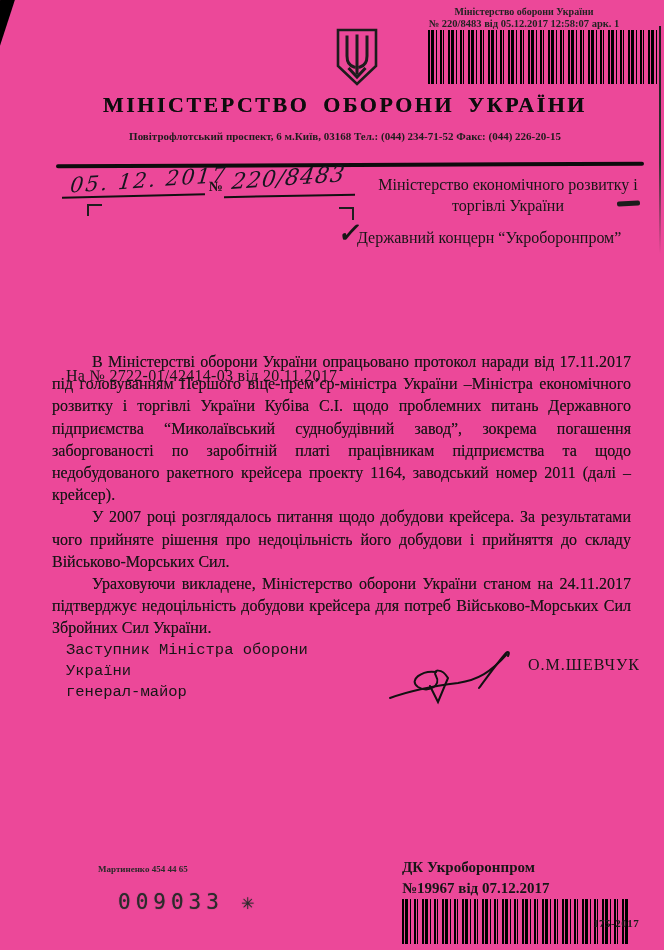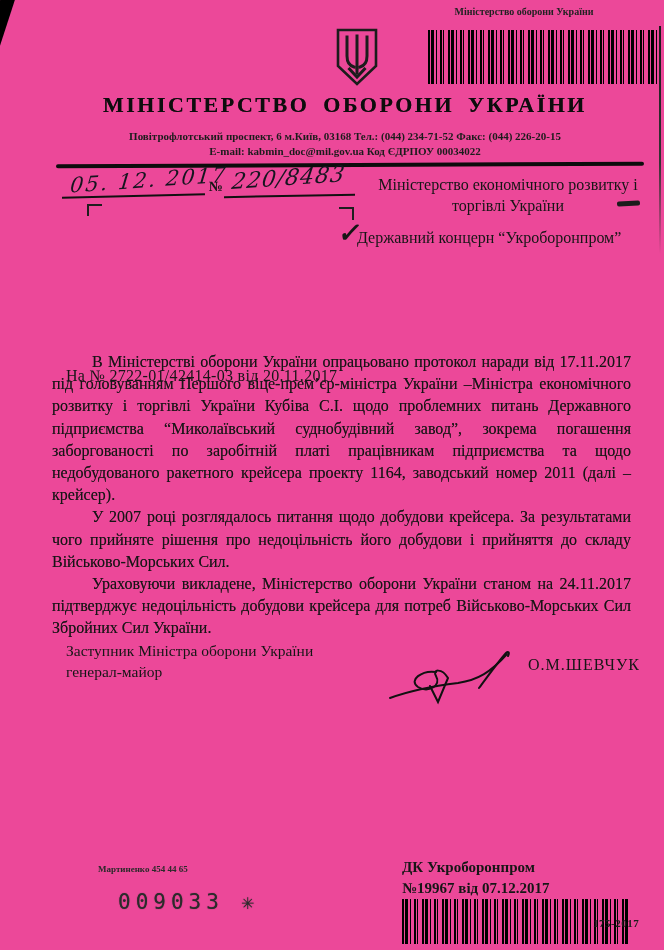--- a/index.html
+++ b/index.html
@@ -59,21 +59,21 @@
     transform:skewX(-10deg);font-weight:bold;}
   .concern{position:absolute;top:229px;left:357px;width:300px;font-size:16px;}
   
   .reference{position:absolute;top:319px;left:66px;font-size:16px;letter-spacing:.3px;margin-top:48px;}
   .body{position:absolute;top:351px;left:52px;width:579px;
     font-size:16px;line-height:22.2px;text-align:justify;
     text-shadow:0 0 .4px rgba(0,0,0,.5);}
   .body p{margin:0;text-indent:40px;}
   
   .sig-block{position:absolute;top:640px;left:66px;right:22px;}
-  .sig-pos{font-size:15.5px;line-height:21px;width:310px;}
+  .sig-pos{font-size:15.5px;line-height:21px;width:310px;font-family:Liberation Mono, monospace;}
   .sig-name{position:absolute;top:16px;right:2px;font-size:16px;letter-spacing:1px;font-weight:500;}
   .sig-scribble{position:absolute;top:6px;left:320px;}
   
   .executor{position:absolute;top:864px;left:98px;font-size:9px;font-weight:bold;color:#2a2a2a;}
   .stamp{position:absolute;top:890px;left:118px;
     font-family:"DejaVu Sans Mono",monospace;font-size:21px;letter-spacing:5px;
     color:#2b2b2b;text-shadow:0 0 1px rgba(40,40,40,.7);}
   .recipient{position:absolute;top:857px;left:402px;font-size:15px;font-weight:bold;line-height:21px;}
   .barcode.bottom{position:absolute;top:899px;left:402px;width:228px;height:45px;}
   .barcode-note{position:absolute;top:917px;left:593px;font-size:11px;font-weight:bold;
@@ -83,40 +83,40 @@
 <body>
 
 <div class="page">
 
   <div class="artifact corner-sliver"></div>
   <div class="artifact right-edge-line"></div>
   <div class="artifact dash-mark"></div>
 
   <div class="scan-head">
     <div>Міністерство оборони України</div>
+    <div class="reg">№ 220/8483 від 05.12.2017 12:58:07 арк. 1</div>
   </div>
   <div class="barcode top"></div>
 
   <div class="emblem">
     <svg width="46" height="58" viewBox="0 0 46 58">
       <path d="M4 2 H42 V38 L23 56 L4 38 Z" fill="none" stroke="#1c1c1c" stroke-width="2.6"></path>
       <g fill="none" stroke="#1c1c1c" stroke-width="3" stroke-linecap="square">
         <path d="M23 8 V40"></path>
         <path d="M13 9 V28 Q13 37 20 39"></path>
         <path d="M33 9 V28 Q33 37 26 39"></path>
         <path d="M15.5 41 L23 49 L30.5 41"></path>
         <path d="M23 40 V45"></path>
       </g>
     </svg>
   </div>
 
   <div class="title">МІНІСТЕРСТВО ОБОРОНИ УКРАЇНИ</div>
   <div class="contact">
     <div>Повітрофлотський проспект, 6 м.Київ, 03168   Тел.: (044) 234-71-52   Факс: (044) 226-20-15</div>
-    <div>E-mail: kabmin_doc@mil.gov.ua   Код ЄДРПОУ 00034022</div>
   </div>
   <div class="rule"></div>
 
   <span class="hand date">05. 12. 2017</span>
   <div class="u-line u-date"></div>
   <span class="num-label">№</span>
   <span class="hand num">220/8483</span>
   <div class="u-line u-num"></div>
   <div class="bracket left"></div>
   <div class="bracket right"></div>

